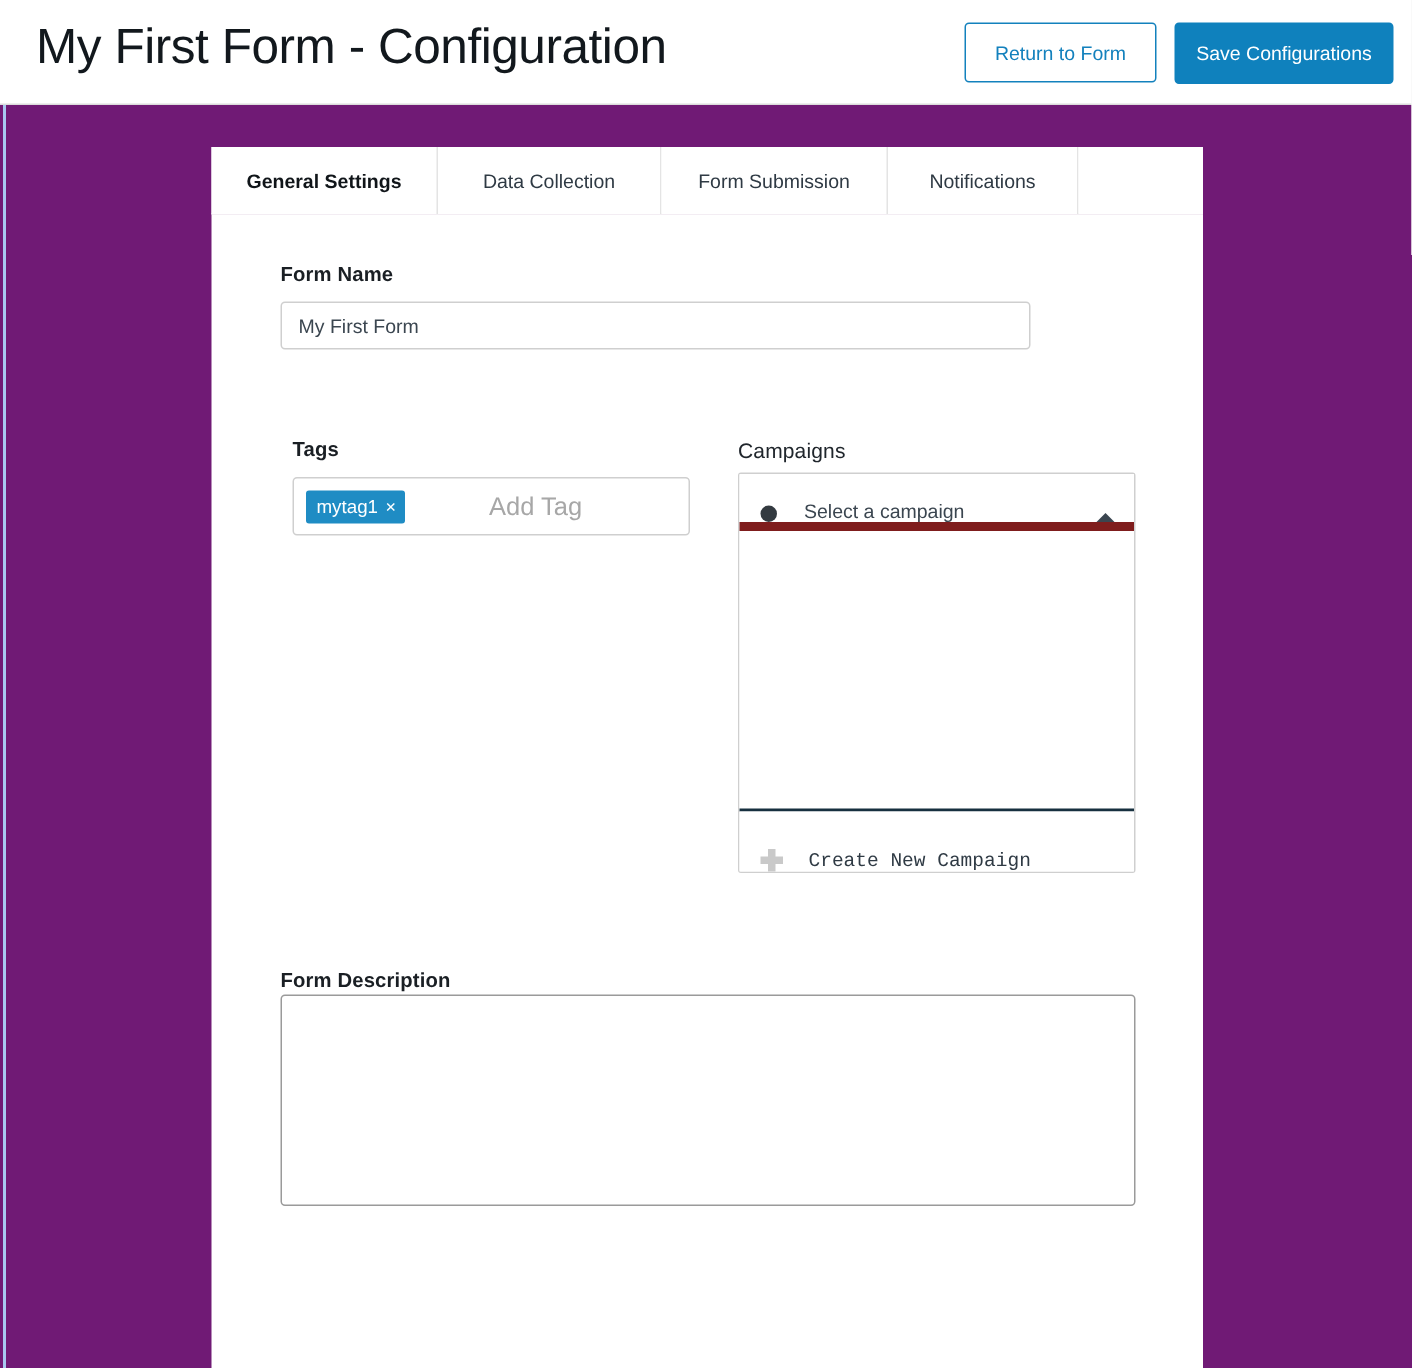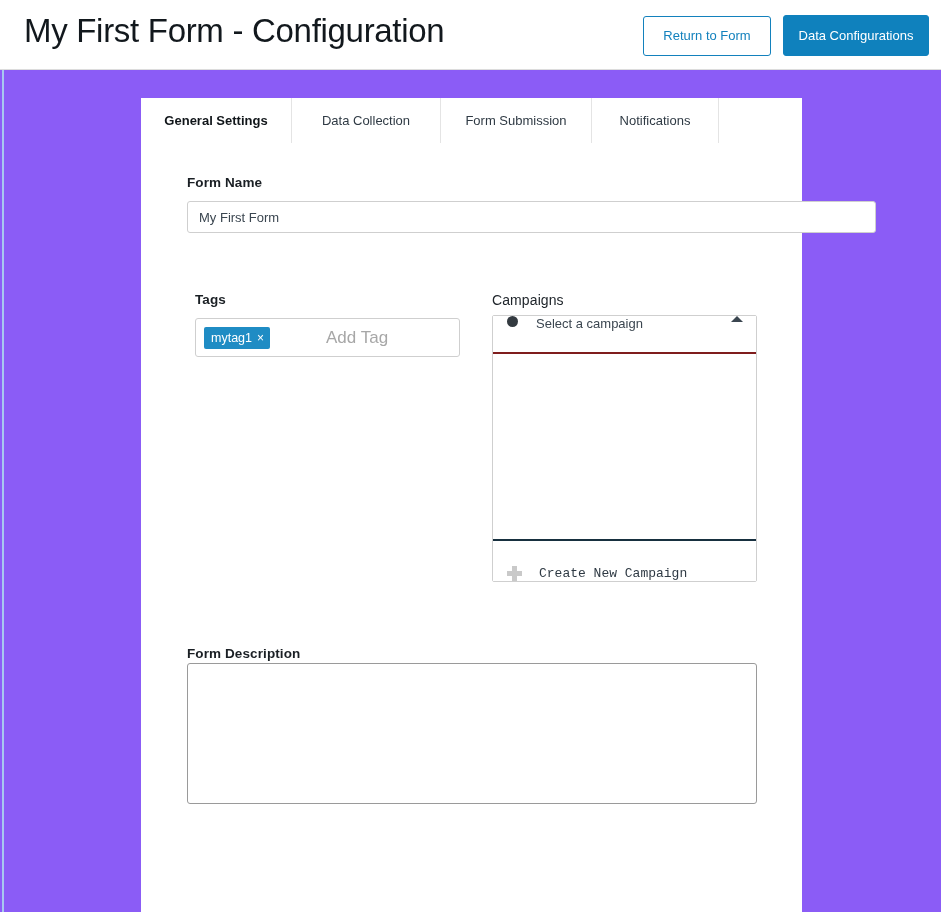--- a/index.html
+++ b/index.html
@@ -44,21 +44,20 @@
     font-weight: 400;
     letter-spacing: -0.3px;
     color: #12181d;
     white-space: nowrap;
   }
   #header-actions {
     position: absolute;
     right: 12px;
     top: 15px;
     display: flex;
-    align-items: center;
     gap: 12px;
   }
   .btn {
     font-family: "Liberation Sans", sans-serif;
     font-size: 13px;
     line-height: 1;
     cursor: pointer;
     border-radius: 3px;
     padding: 0 16px;
     height: 40px;
@@ -78,21 +77,21 @@
     border: 1px solid #0f81bd;
     color: #ffffff;
     width: 146px;
     height: 41px;
   }
 
   
   #content-area {
     position: relative;
     height: 842px;
-    background: #8b5cf6;
+    background: #701a75;
     padding-left: 32px;
   }
   #config-card {
     position: absolute;
     left: 141px;
     top: 28px;
     width: 661px;
   }
 
   
@@ -161,21 +160,21 @@
 
   
   #form-name-group {
     position: absolute;
     left: 46px;
     top: 32px;
     width: 570px;
   }
   #form-name-label { display: block; margin-bottom: 11px; }
   #form-name-input {
-    width: 689px;
+    width: 500px;
     height: 32px;
   }
 
   
   #tags-group {
     position: absolute;
     left: 54px;
     top: 149px;
     width: 265px;
   }
@@ -232,24 +231,24 @@
   #campaigns-label { display: block; margin-bottom: 7px; }
   #campaign-select {
     width: 265px;
     border: 1px solid #cfcfcf;
     border-radius: 2px;
     background: #ffffff;
   }
   #campaign-select-header {
     height: 38px;
     display: flex;
-    align-items: flex-start;
+    align-items: flex-end;
     padding: 0 13px 0 14px;
     cursor: pointer;
-    border-bottom: 2px solid #7f1d1d;
+    border-bottom: 6px solid #7f1d1d;
     background: #ffffff;
   }
   #campaign-bullet-icon {
     width: 11px;
     height: 11px;
     border-radius: 50%;
     background: #333a40;
     flex: 0 0 auto;
   }
   #campaign-select-value {
@@ -327,21 +326,21 @@
 </style>
 </head>
 <body>
 
 <div id="left-edge-strip"></div>
 
 <div id="app-header">
   <div id="page-title">My First Form - Configuration</div>
   <div id="header-actions">
     <button class="btn" id="return-to-form-button">Return to Form</button>
-    <button class="btn" id="save-configurations-button">Data Configurations</button>
+    <button class="btn" id="save-configurations-button">Save Configurations</button>
   </div>
 </div>
 
 <div id="content-area">
   <div id="config-card">
 
     <div id="tab-bar">
       <div class="tab active" id="tab-general-settings">General Settings</div>
       <div class="tab" id="tab-data-collection">Data Collection</div>
       <div class="tab" id="tab-form-submission">Form Submission</div>

